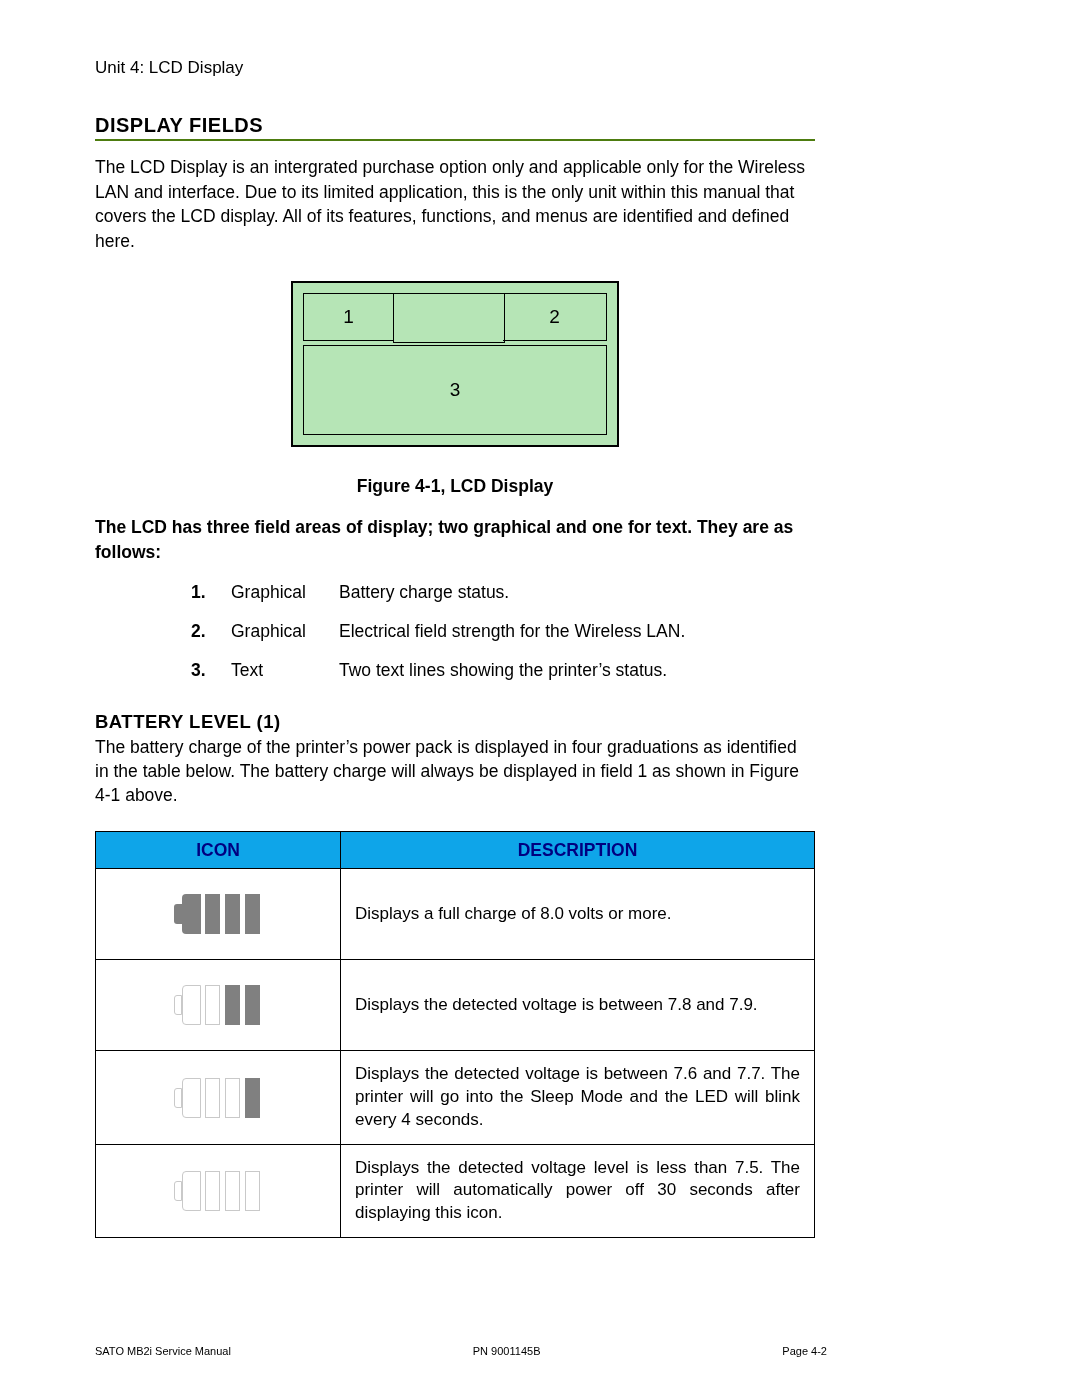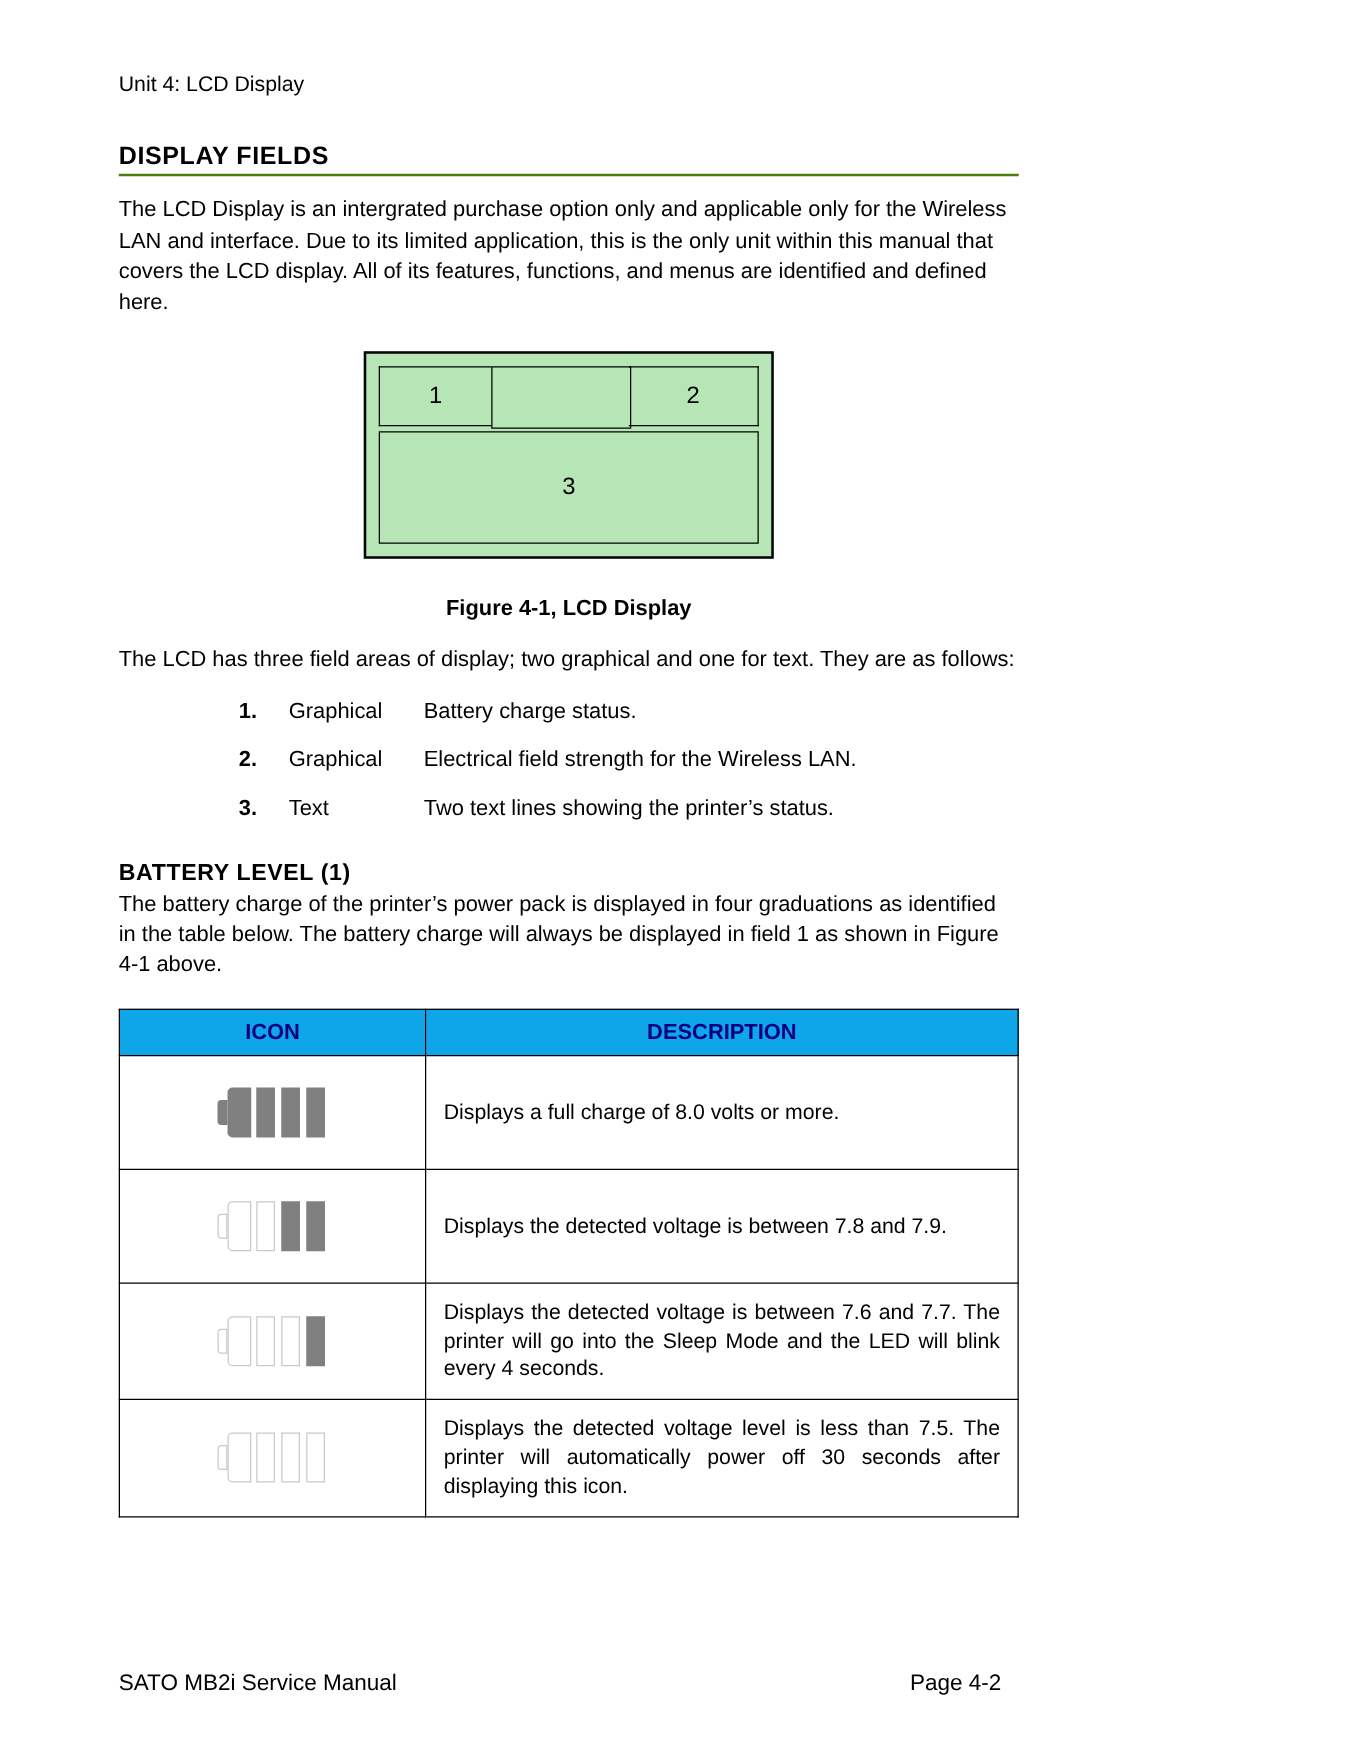--- a/index.html
+++ b/index.html
@@ -136,25 +136,25 @@
   .filled  { background: #808080; }
   .outline { background: #fff; border: 1px solid #c9c9c9; box-sizing: border-box; }
   .bat-tip.outline  { border:1px solid #c9c9c9; background:#fff; width:8px; height:20px; box-sizing:border-box;}
   .bat-body.outline { border:1px solid #c9c9c9; background:#fff; box-sizing:border-box;}
   .bat-tip.filled  { background:#808080; }
   .bat-body.filled { background:#808080; }
 
   .footer {
     position: absolute;
     left: 95px;
-    right: 99px;
+    right: 73px;
     bottom: 40px;
     display: flex;
     justify-content: space-between;
-    font-size: 18px;
+    font-size: 11px;
   }
   .footer .pn { text-align:center; flex:1; }
 </style>
 </head>
 <body>
 
 <div class="page">
 
   <div class="unit-header">Unit 4: LCD Display</div>
 
@@ -166,21 +166,21 @@
     <div class="lcd-diagram">
       <div class="lcd-cell1">1</div>
       <div class="lcd-mid"></div>
       <div class="lcd-cell2">2</div>
       <div class="lcd-cell3">3</div>
     </div>
   </div>
 
   <div class="fig-caption">Figure 4-1, LCD Display</div>
 
-  <p class="body" style="margin-top:6px;margin-bottom:0;">The LCD has three field areas of display; two graphical and one for text. They are as follows:</p>
+  <p class="body" style="margin-top:6px;margin-bottom:0;font-weight:bold;">The LCD has three field areas of display; two graphical and one for text. They are as follows:</p>
 
   <div class="field-list">
     <div class="row">
       <span class="num">1.</span>
       <span class="kind">Graphical</span>
       <span class="desc">Battery charge status.</span>
     </div>
     <div class="row">
       <span class="num">2.</span>
       <span class="kind">Graphical</span>
@@ -250,16 +250,17 @@
               <span class="bar outline"></span>
           </span>
         </td>
         <td class="desc-cell">Displays the detected voltage level is less than 7.5. The printer will automatically power off 30 seconds after displaying this icon.</td>
       </tr>
     </tbody>
   </table>
 
   <div class="footer">
     <span>SATO MB2i Service Manual</span>
+    <span class="pn">PN  9001145B</span>
     <span>Page 4-2</span>
   </div>
 
 </div>
 
 </body></html>

